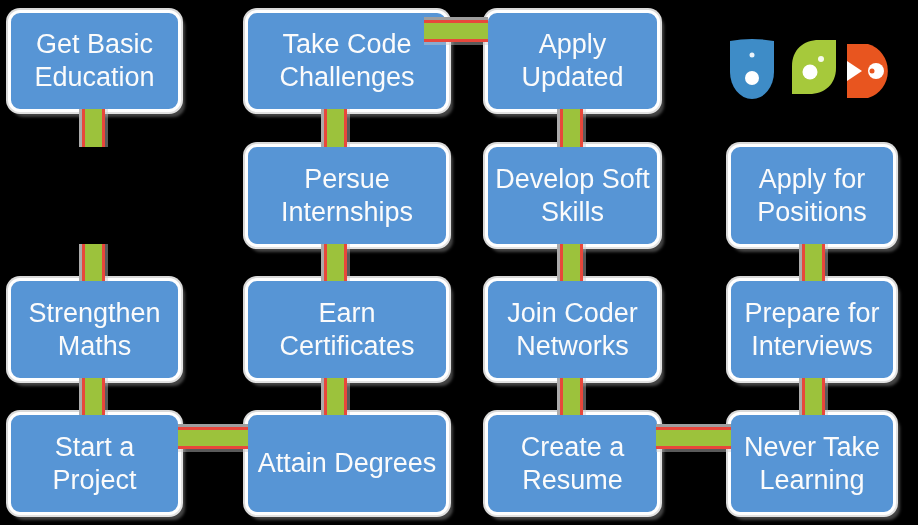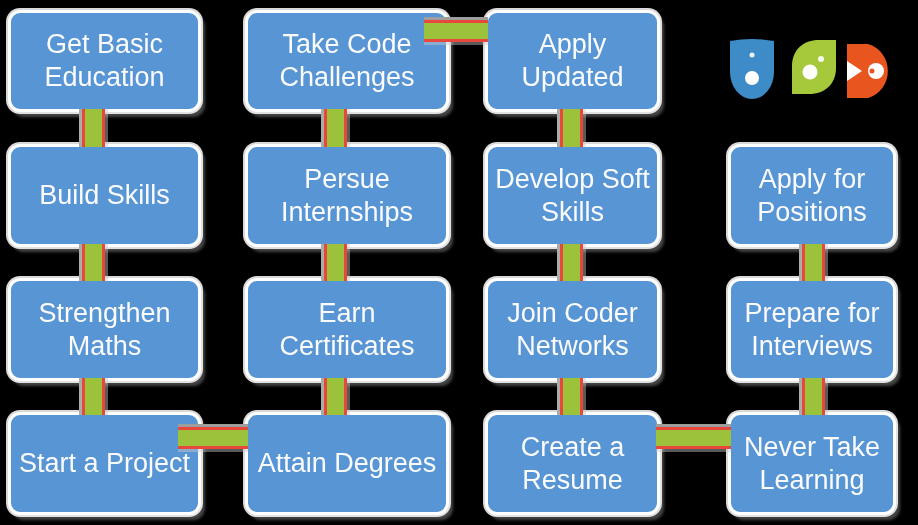--- a/index.html
+++ b/index.html
@@ -8,21 +8,21 @@
     overflow:hidden;font-family:"Liberation Sans",sans-serif;
   }
   
   .node{
     position:absolute;box-sizing:border-box;
     background:#5795D5;border:3px solid #FFFFFF;border-radius:12px;
     box-shadow:0 0 0 2px rgba(247,247,247,.88), 4px 5px 3px rgba(115,115,115,.6);
     color:#FBFBFB;font-size:27px;line-height:33px;text-align:center;
     display:flex;align-items:center;justify-content:center;padding:4px 6px;
   }
-  .c1{left:8px;width:193px}
+  .c1{left:8px;width:173px}
   .c2{left:245px;width:204px}
   .c3{left:485px;width:175px}
   .c4{left:728px;width:168px}
   .r1{top:10px;height:102px}
   .r2{top:144px;height:103px}
   .r3{top:278px;height:103px}
   .r4{top:412px;height:103px}
   
   .vconn{
     position:absolute;width:17px;background:#9CC23C;
@@ -45,21 +45,20 @@
   .glyph-u{left:0;top:2px}
   .glyph-leaf{left:61px;top:0}
   .glyph-d{left:117px;top:6px}
 </style>
 </head>
 <body>
 
 <div class="canvas">
 
   <div class="node c1 r1">Get Basic Education</div>
-  <div class="node c1 r2">Build Skills</div>
   <div class="node c1 r3">Strengthen Maths</div>
   <div class="node c1 r4">Start a Project</div>
 
   <div class="node c2 r1">Take Code Challenges</div>
   <div class="node c2 r2">Persue Internships</div>
   <div class="node c2 r4">Attain Degrees</div>
   <div class="node c2 r3">Earn Certificates</div>
 
   <div class="node c3 r1">Apply Updated</div>
   <div class="node c3 r2">Develop Soft Skills</div>

